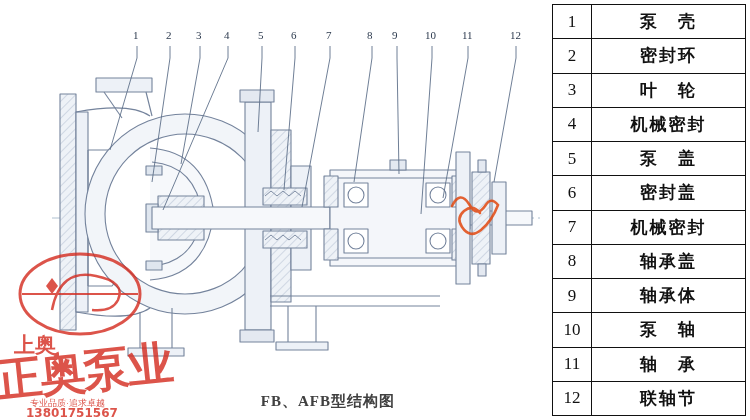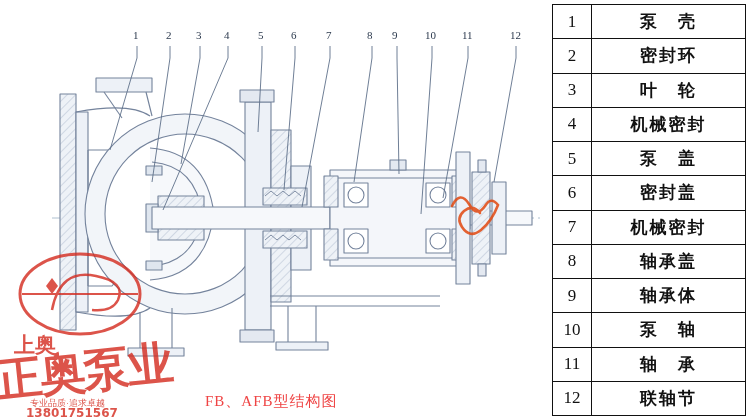--- a/index.html
+++ b/index.html
@@ -9,22 +9,22 @@
     overflow:hidden;
   }
   .stage{position:absolute;inset:0;}
   .drawing{position:absolute;left:0;top:0;width:552px;height:420px;}
   .drawing svg{position:absolute;left:0;top:0;}
   .callout{
     position:absolute;font-size:11px;color:#2c3a4e;
     font-family:"Liberation Serif",serif;line-height:1;
   }
   .caption{
-    position:absolute;left:205px;top:392px;width:190px;text-align:left;
-    font-size:15px;font-weight:normal;color:#ef4444;letter-spacing:1px;
+    position:absolute;left:205px;top:392px;width:190px;text-align:right;
+    font-size:15px;font-weight:bold;color:#404040;letter-spacing:1px;
   }
   table.parts{
     position:absolute;left:552px;top:4px;width:194px;height:412px;
     border-collapse:collapse;table-layout:fixed;background:#fff;
   }
   table.parts td{
     border:1.6px solid #111;text-align:center;vertical-align:middle;
     font-size:17px;color:#111;padding:0;
   }
   table.parts td.num{width:38px;font-family:"Liberation Serif",serif;}

